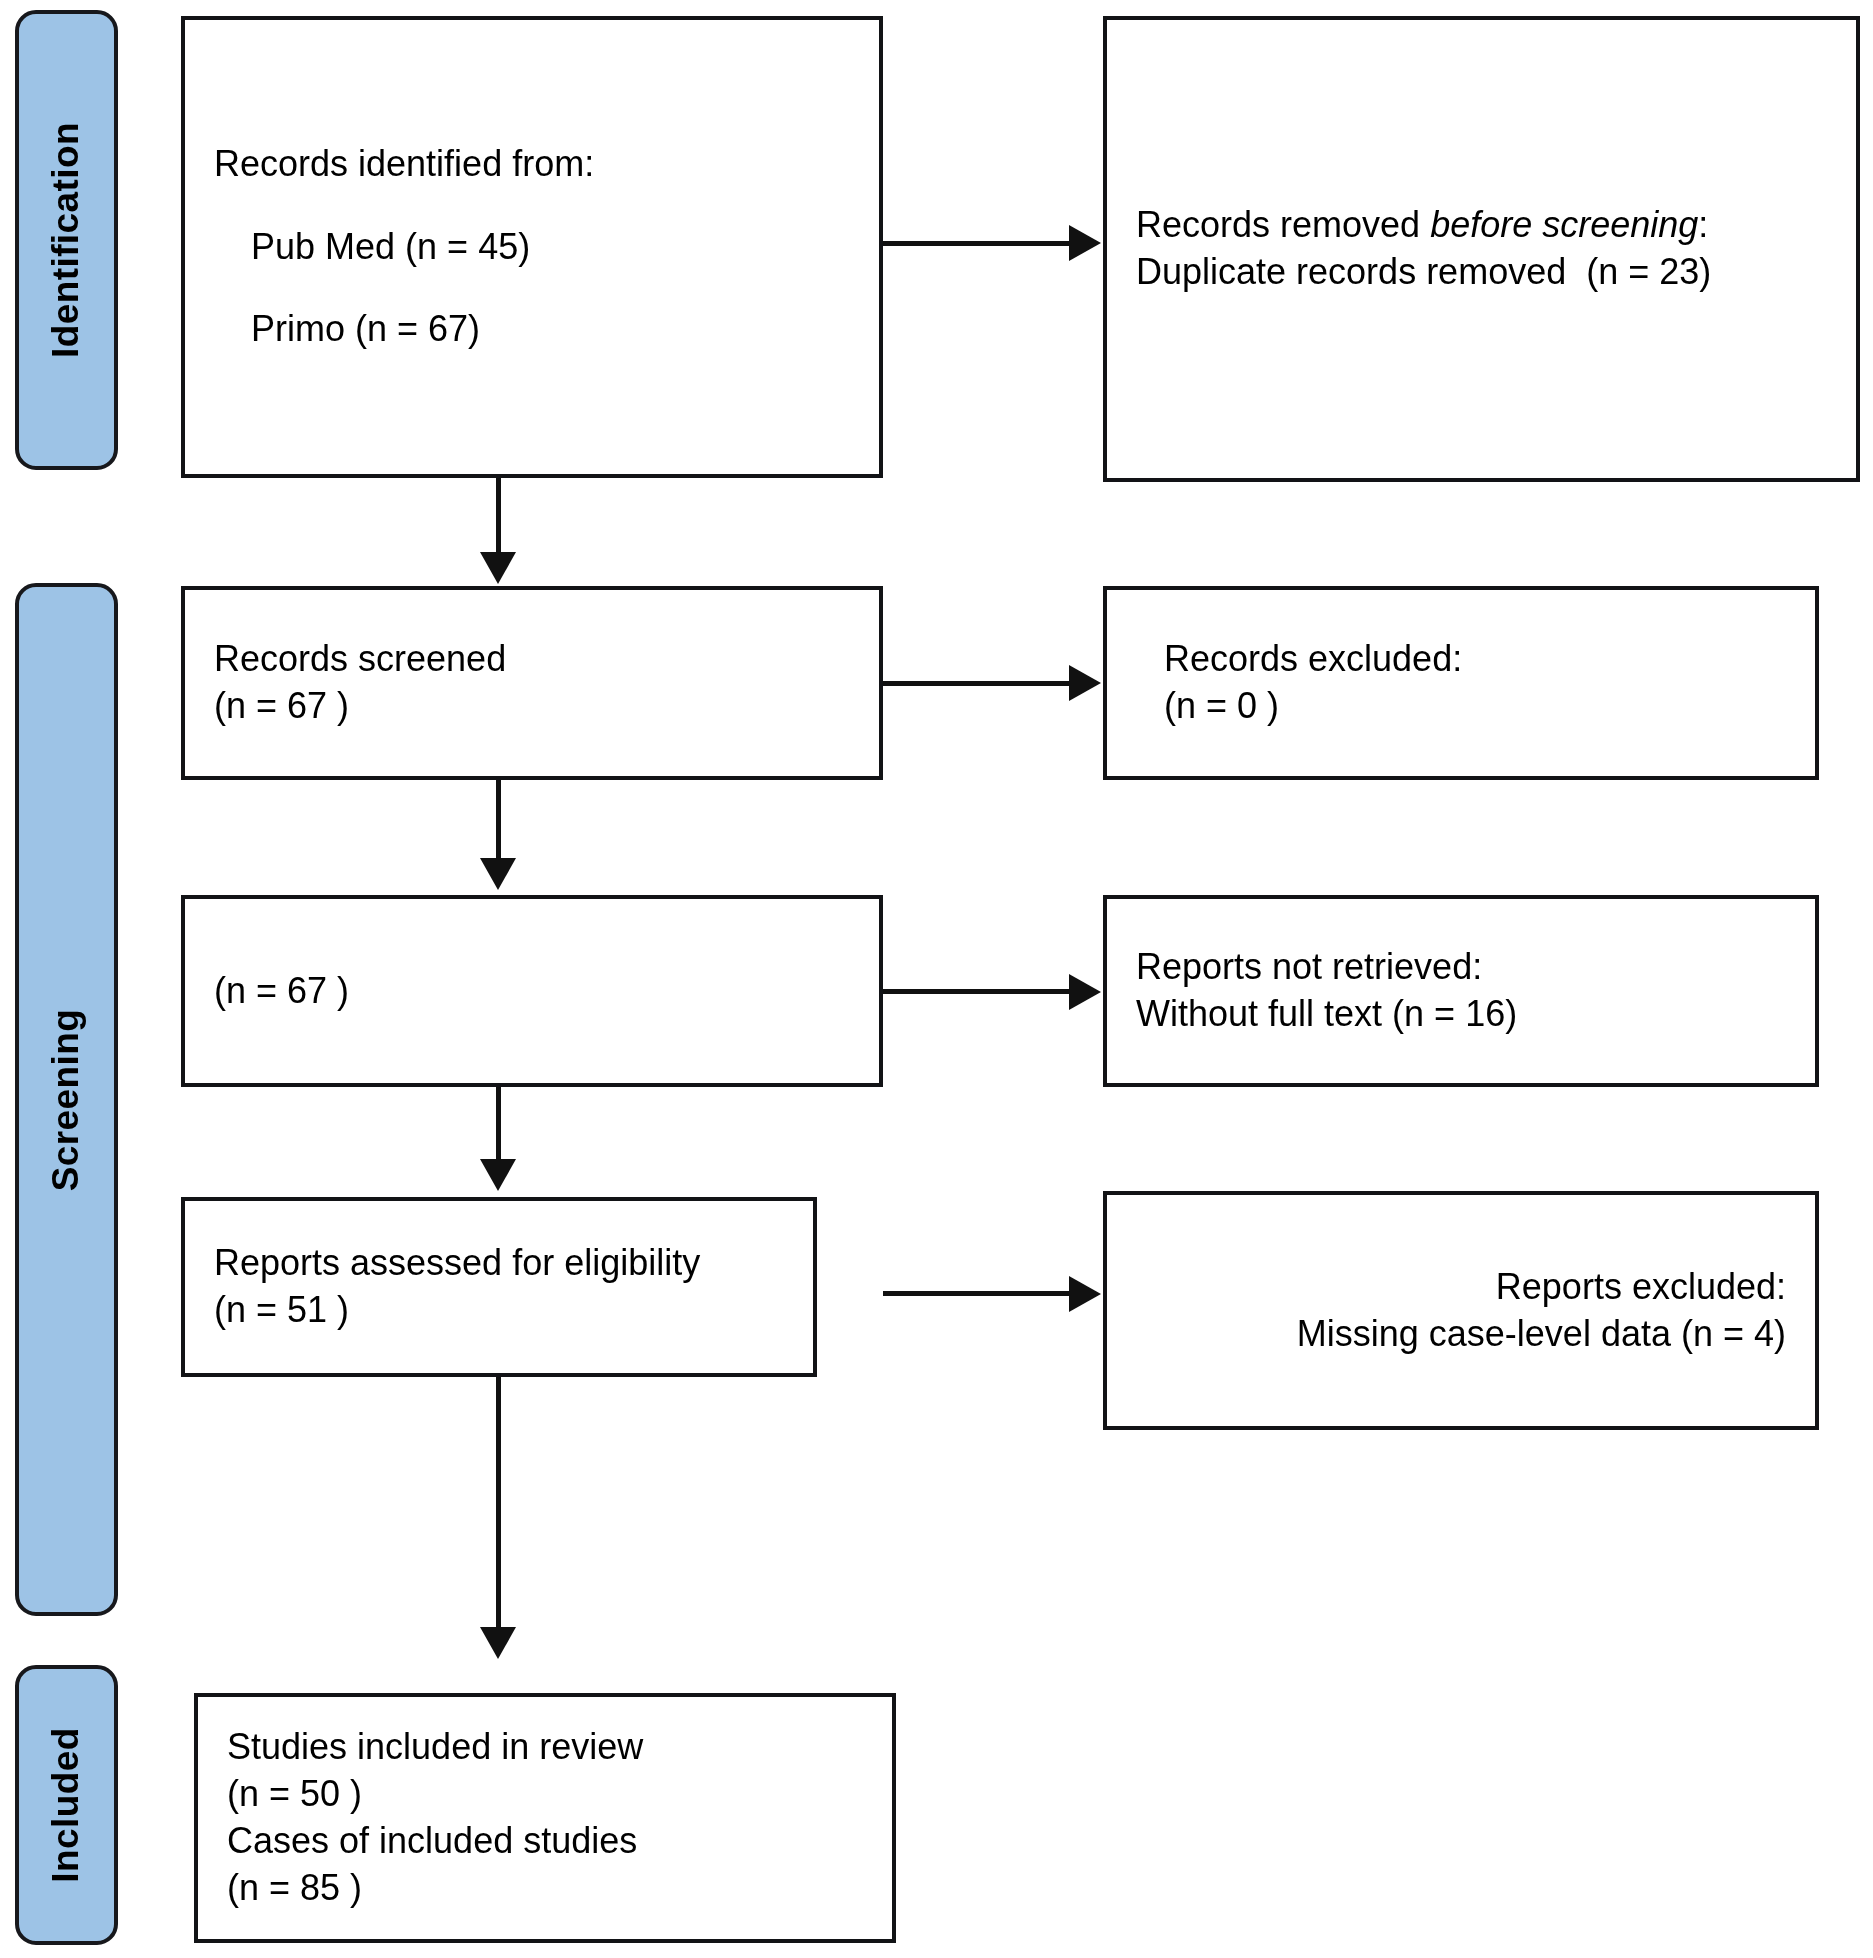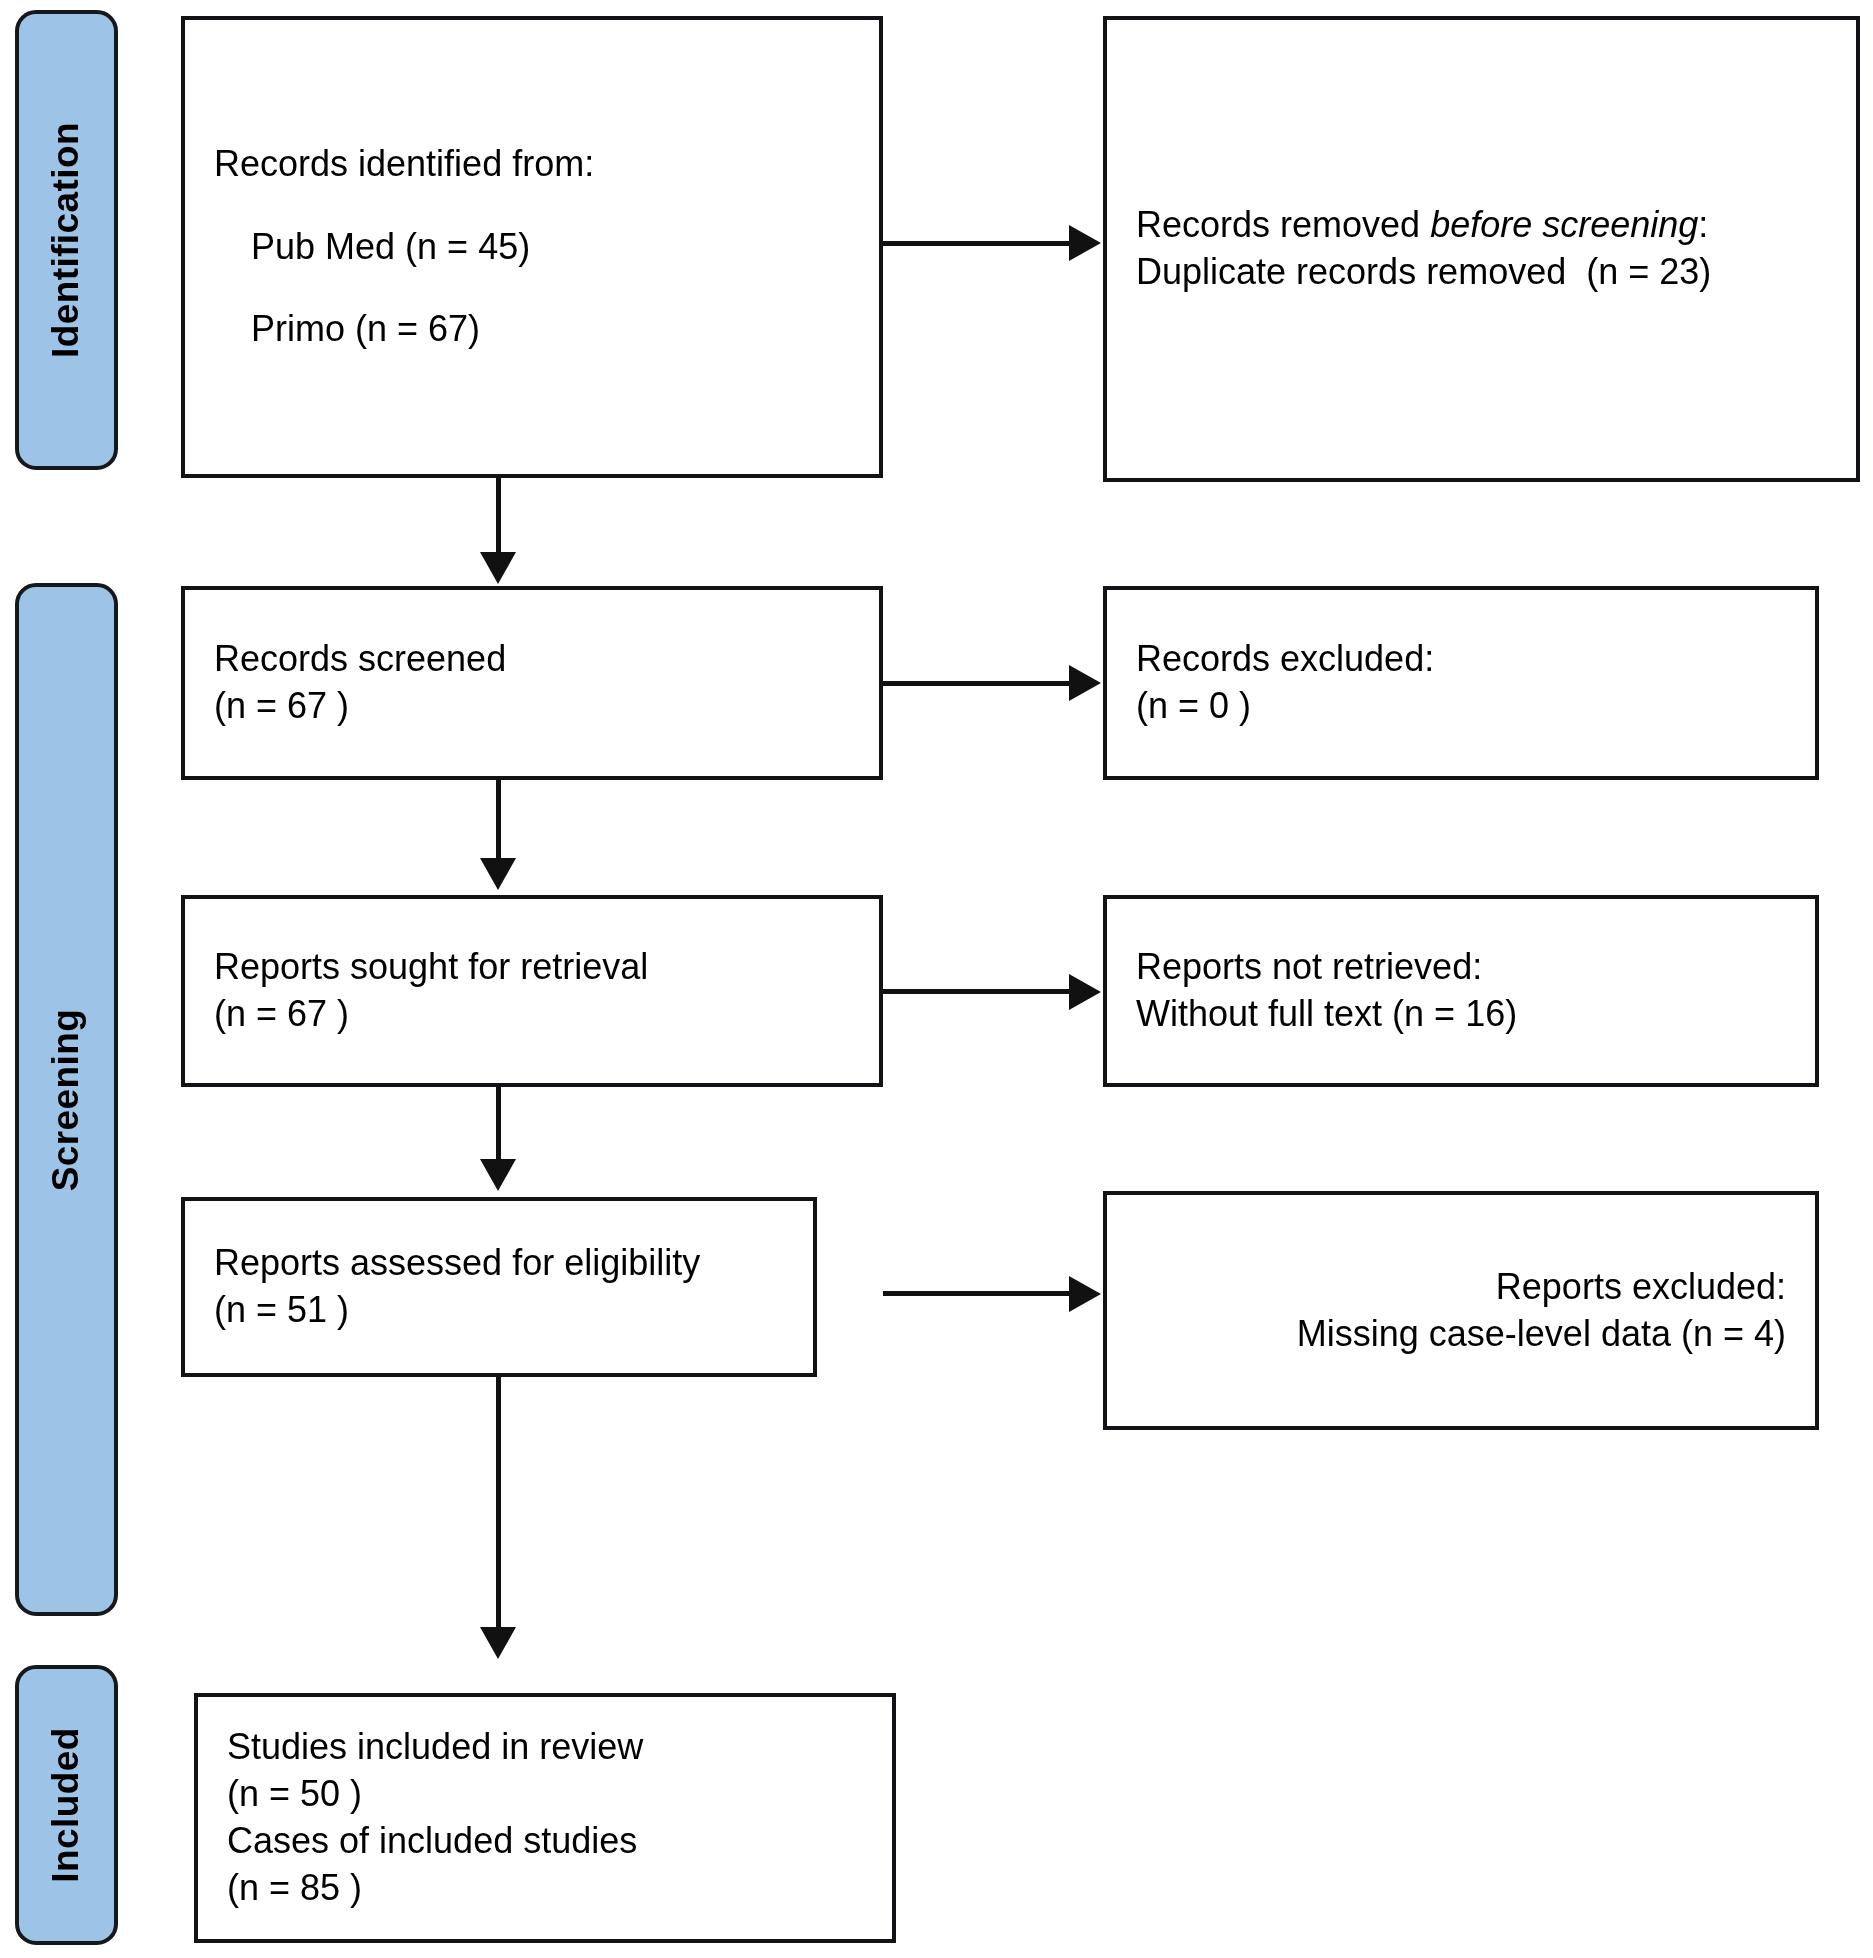--- a/index.html
+++ b/index.html
@@ -100,36 +100,35 @@
   <div class="vline" style="left:496px;top:478px;width:4.9px;height:77px;"></div>
   <div class="arrow-down" style="left:480px;top:552px;"></div>
 
   <div class="fbox" style="left:181px;top:586px;width:702px;height:194px;">
     <div class="lines">
       <div class="ln">Records screened</div>
       <div class="ln">(n = 67 )</div>
     </div>
   </div>
 
-  <div class="fbox" style="left:1103px;top:586px;width:716px;height:194px;">
+  <div class="fbox" style="left:1103px;top:586px;width:716px;height:194px;padding-left:28px;">
     <div class="lines">
       <div class="ln">Records excluded:</div>
       <div class="ln">(n = 0 )</div>
     </div>
   </div>
 
   <div class="hline" style="left:883px;top:681px;width:188px;"></div>
   <div class="arrow-right" style="left:1069px;top:665px;"></div>
 
   <div class="vline" style="left:496px;top:780px;width:4.9px;height:81px;"></div>
   <div class="arrow-down" style="left:480px;top:858px;"></div>
 
   <div class="fbox" style="left:181px;top:895px;width:702px;height:192px;">
     <div class="lines">
-      <div class="ln">Reports sought for retrieval</div>
       <div class="ln">(n = 67 )</div>
     </div>
   </div>
 
   <div class="fbox" style="left:1103px;top:895px;width:716px;height:192px;">
     <div class="lines">
       <div class="ln">Reports not retrieved:</div>
       <div class="ln">Without full text (n = 16)</div>
     </div>
   </div>

